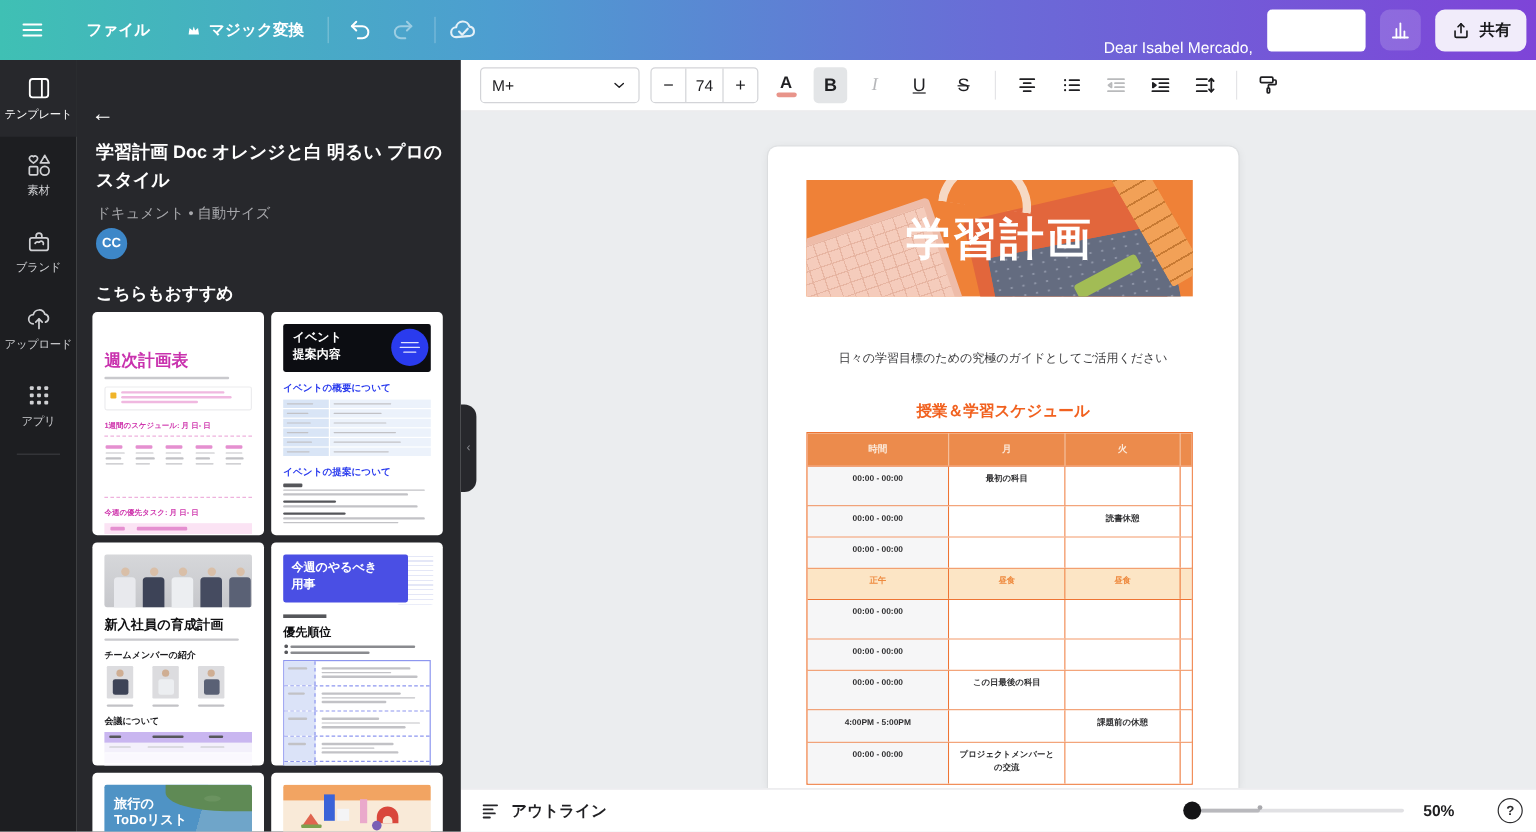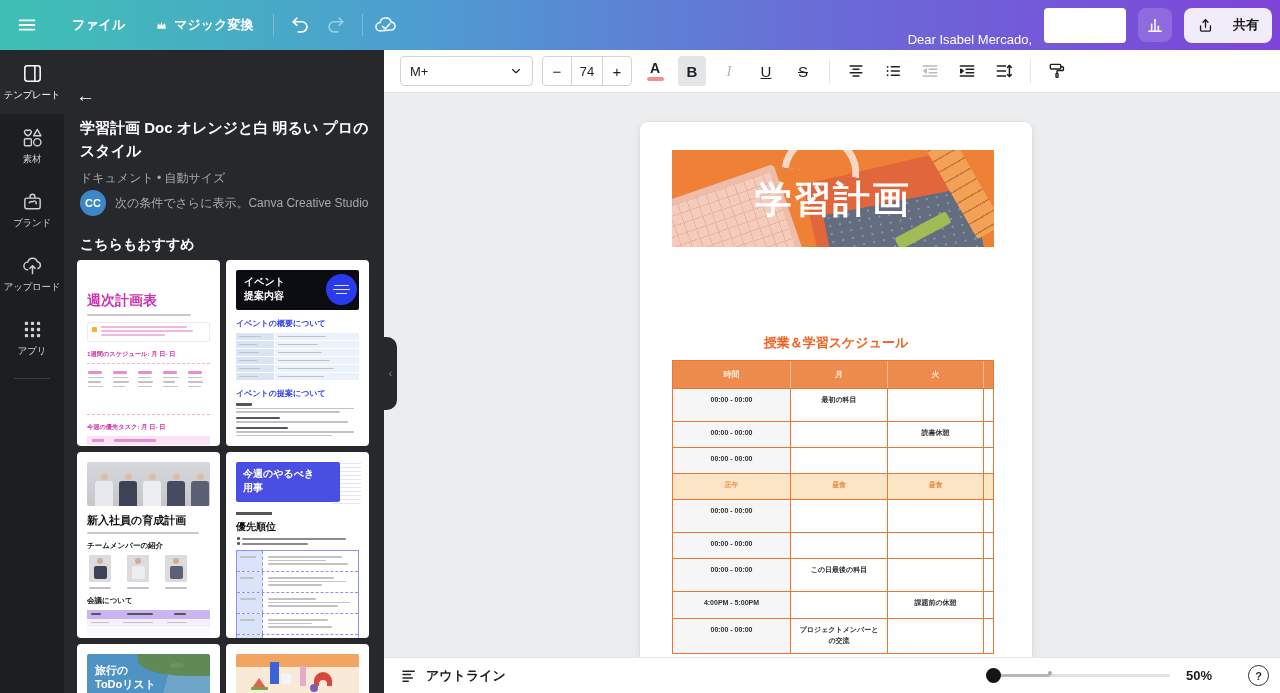--- a/index.html
+++ b/index.html
@@ -15,21 +15,21 @@
   .tb-left, .tb-right { display:flex; align-items:center; }
   .tb-iconbtn { width:34px; height:34px; display:flex; align-items:center; justify-content:center; border-radius:8px; }
   .tb-textbtn { color:#fff; font-size:13px; font-weight:600; padding:8px 10px; border-radius:8px;
     display:flex; align-items:center; gap:6px; }
   .tb-divider { width:1px; height:22px; background:rgba(255,255,255,.28); margin:0 10px; }
   .greeting { color:#fff; font-size:13px; margin-right:12px;margin-top:28px; }
   .whitebox { width:82px; height:35px; background:#fff; border-radius:4px; margin-right:12px; }
   .insights-btn { width:34px; height:34px; border-radius:8px; background:rgba(255,255,255,.16);
     display:flex; align-items:center; justify-content:center; margin-right:12px; }
   .share-btn { height:35px; padding:0 13px; background:#f1ecfa; border-radius:8px; color:#18181b;
-    font-size:13px; font-weight:700; display:flex; align-items:center; gap:19px;text-align:center; }
+    font-size:13px; font-weight:700; display:flex; align-items:center; gap:7px;text-align:center; }
 
   
   .rail { position:absolute; left:0; top:50px; bottom:0; width:64px; background:#1d1e21; z-index:20; }
   .rail-item { height:64px; display:flex; flex-direction:column; align-items:center; justify-content:center;
     gap:4px; color:#cfd0d3; }
   .rail-item.active { background:#27282c; color:#fff; }
   .rail-label { font-size:9.5px; letter-spacing:-0.3px; }
   .rail-divider { height:1px; background:#3a3b3f; margin:8px 14px; }
 
   
@@ -342,21 +342,20 @@
 </div>
 
 <div class="panel">
   <button class="back-btn">
     <span>←</span>
   </button>
   <div class="p-title">学習計画 Doc オレンジと白 明るい プロのスタイル</div>
   <div class="p-sub">ドキュメント • 自動サイズ</div>
   <div class="p-byline">
     <span class="cc-avatar">CC</span>
-    <span>次の条件でさらに表示。Canva Creative Studio</span>
   </div>
   <div class="p-section">こちらもおすすめ</div>
 
   <div class="thumb-grid">
 
     <div class="thumb">
       <div class="t1-pad">
         <div class="t1-title">週次計画表</div>
         <div class="bar" style="width:104px;margin-top:4px"></div>
         <div class="t1-callout">
@@ -725,20 +724,21 @@
   <div class="page">
     <div class="hero">
       <div class="h-pink"></div>
       <div class="h-red"></div>
       <div class="h-slate"></div>
       <div class="h-ruler"></div>
       <div class="h-protractor"></div>
       <div class="h-eraser"></div>
       <div class="hero-title">学習計画</div>
     </div>
+    <div class="desc">日々の学習目標のための究極のガイドとしてご活用ください</div>
     <div class="sec-head">授業＆学習スケジュール</div>
     <div class="tablewrap">
       <div class="ttable">
         <div class="thead">
           <div class="hcell c0">時間</div>
           <div class="hcell c1">月</div>
           <div class="hcell c2">火</div>
           <div class="hcell c3"></div>
         </div>
         <div>

